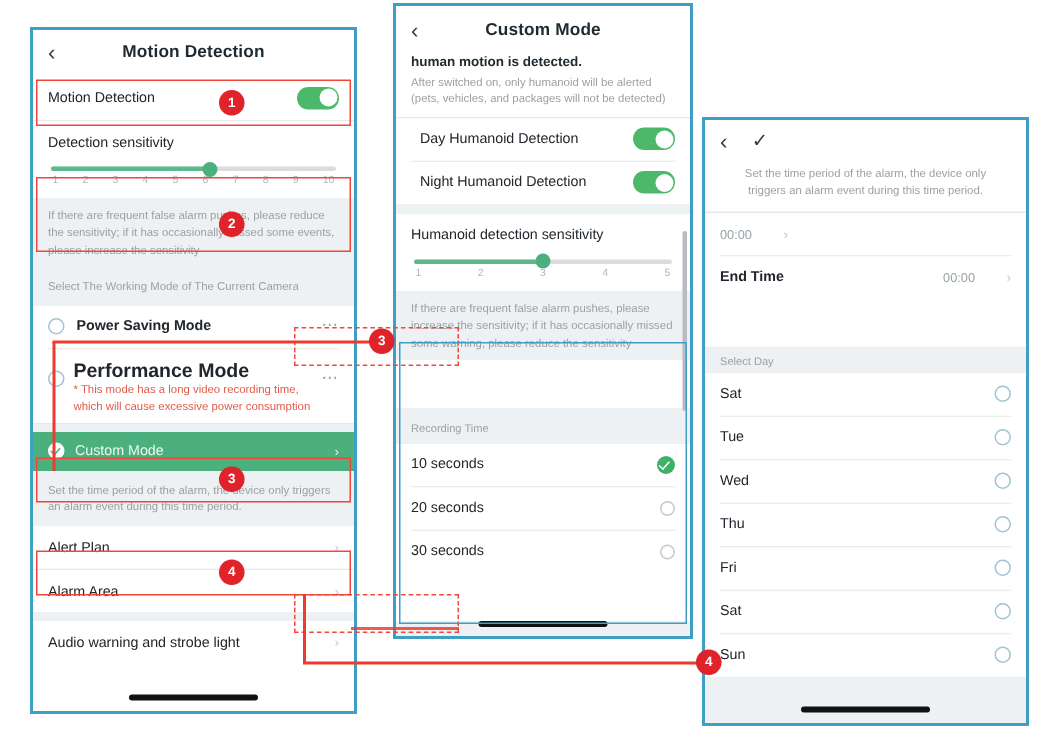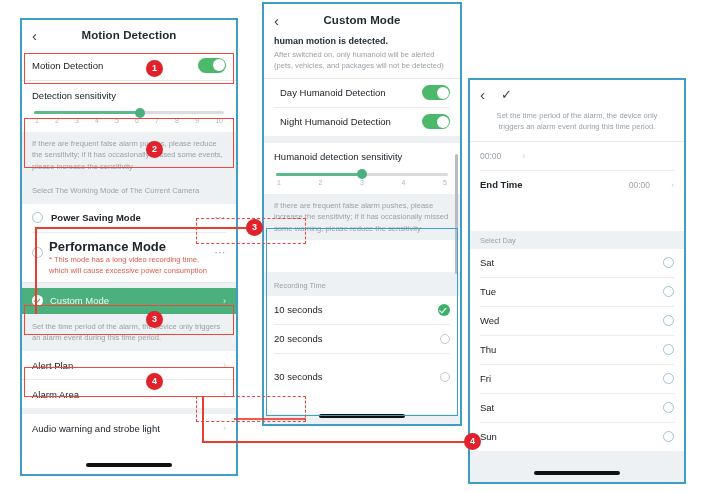--- a/index.html
+++ b/index.html
@@ -263,21 +263,21 @@
       <div class="row" style="height:23px;">
         <div class="label">10 seconds</div>
         <div class="check"></div>
       </div>
       <div class="sep"></div>
       <div class="row" style="height:23px;">
         <div class="label">20 seconds</div>
         <div class="radio sm"></div>
       </div>
       <div class="sep"></div>
-      <div class="row" style="height:23px;align-items:flex-end;">
+      <div class="row" style="height:23px;">
         <div class="label">30 seconds</div>
         <div class="radio sm"></div>
       </div>
 
       <div class="grp-hdr" style="padding-top:8px;padding-bottom:6px;text-align:right;">Alarm interval</div>
 
       <div class="row" style="height:23px;">
         <div class="label">Off</div>
         <div class="check"></div>
       </div>

